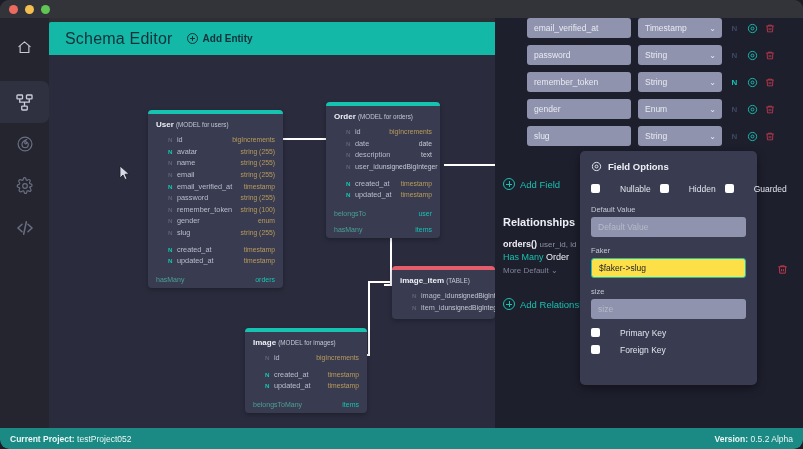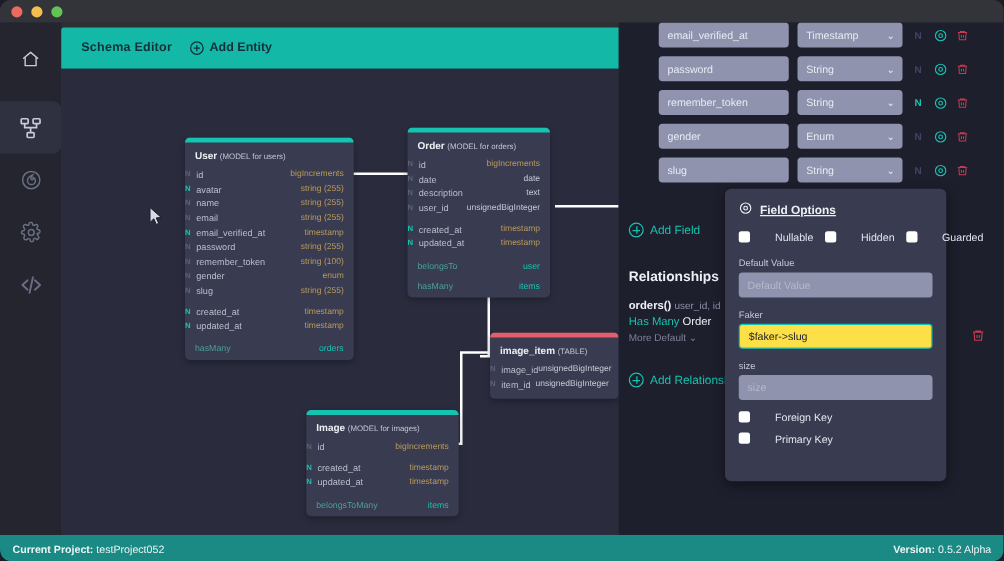--- a/index.html
+++ b/index.html
@@ -56,21 +56,21 @@
   
   .header {
     position: absolute; left: 49px; top: 22px;
     width: 446px; height: 33px;
     background: #14b8a6;
     display: flex; align-items: center;
     padding-left: 16px; gap: 14px;
     border-top-left-radius: 2px;
   }
   .header-title {
-    font-size: 10px; font-weight: bold; color: #12303a;
+    font-size: 16px; font-weight: normal; color: #12303a;
     letter-spacing: .2px;
   }
   .header-btn {
     display: flex; align-items: center; gap: 5px;
     font-size: 10px; font-weight: bold; color: #12303a;
   }
   .plus-circle {
     width: 11px; height: 11px; border-radius: 50%;
     border: 1.3px solid #12303a;
     position: relative; flex: none;
@@ -103,21 +103,21 @@
   }
   .entity .topbar { height: 4px; width: 100%; }
   .entity.model .topbar { background: #16c2b0; }
   .entity.table .topbar { background: #e35d6a; }
   .entity .ename {
     padding: 6px 8px 5px 8px;
     font-size: 7.5px; color: #edeff5;
   }
   .entity .ename b { font-weight: bold; font-size: 8px; }
   .entity .ename span { color: #c2c6d4; font-size: 6.3px; }
-  .rows { padding: 0 8px 0 0; }
+  .rows { padding: 0 8px 0 20px; }
   .row {
     display: flex; align-items: center;
     height: 11.6px; font-size: 7.3px;
   }
   .rowsec { padding-top: 5px; }
   .nflag {
     width: 9px; flex: none; font-size: 6.2px; font-weight: bold;
     color: #5c6078;
   }
   .nflag.on { color: #16c2b0; }
@@ -196,24 +196,23 @@
   
   .fieldopts {
     position: absolute; left: 85px; top: 133px;
     width: 177px; height: 234px;
     background: #393c50;
     border-radius: 5px;
     padding: 10px 11px;
     box-shadow: 0 3px 10px rgba(0,0,0,.45);
   }
   .fo-head {
-    display: flex; align-items: center; gap: 6px;
+    display: flex; align-items: flex-start; gap: 6px;
     font-size: 9.5px; font-weight: bold; color: #eef0f6;
     margin-bottom: 10px;
-    text-decoration: underline;
   }
   .fo-checks { display: flex; gap: 9px; margin-bottom: 11px; }
   .chk { display: flex; align-items: flex-start; gap: 20px; font-size: 8.5px; color: #e2e5ee; }
   .chkbox {
     width: 9px; height: 9px; border-radius: 2px;
     background: #ffffff; flex: none;
   }
   .fo-label { font-size: 7.5px; color: #c3c7d4; margin-bottom: 3px; }
   .fo-input {
     width: 100%; height: 20px; border-radius: 3px;
@@ -660,25 +659,25 @@
 
       <div class="fo-label">Faker</div>
       <div class="fo-input filled">$faker-&gt;slug</div>
 
       <div class="fo-label">size</div>
       <div class="fo-input empty">size</div>
 
       <div class="fo-keys" id="fo-keys">
           <label class="chk">
             <span class="chkbox"></span>
-            <span>Foreign Key</span>
+            <span>Primary Key</span>
           </label>
           <label class="chk">
             <span class="chkbox"></span>
-            <span>Primary Key</span>
+            <span>Foreign Key</span>
           </label>
         </div>
     </div>
   </div>
 
   <div class="statusbar">
     <div class="l">
       <b>Current Project:</b>
       <span>testProject052</span>
     </div>

